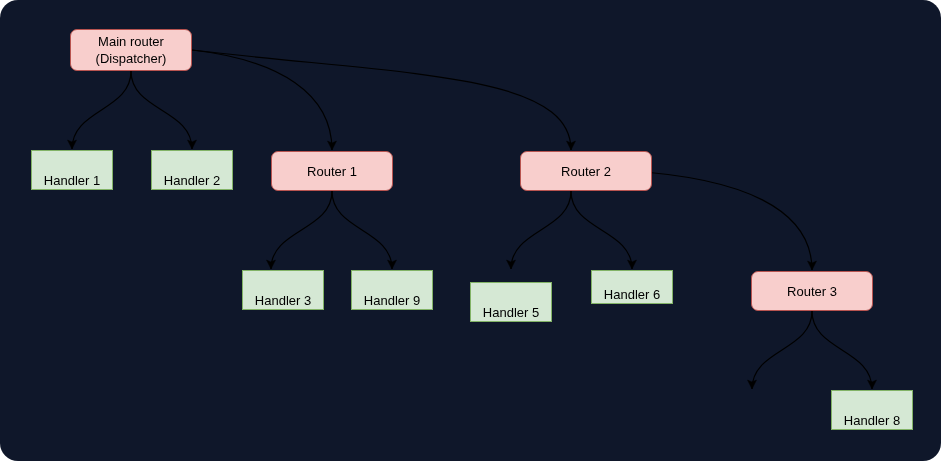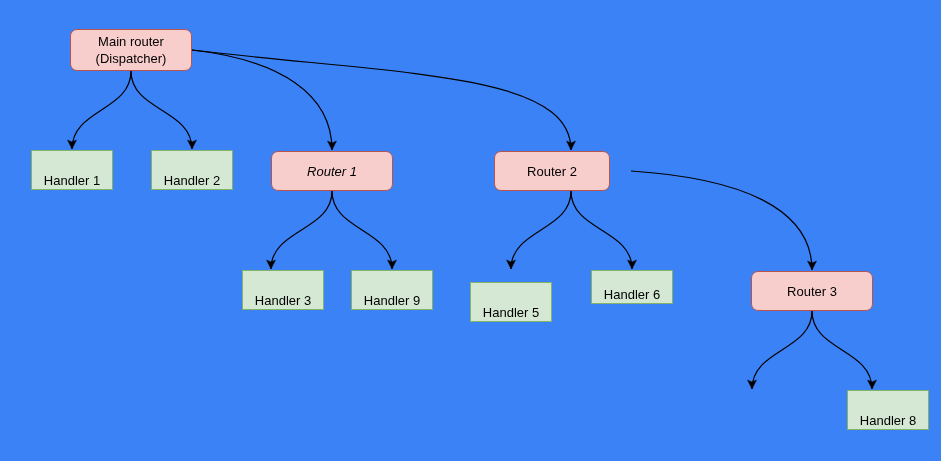--- a/index.html
+++ b/index.html
@@ -37,39 +37,39 @@
   .handler {
     background: var(--handler-fill, #d5e8d4);
     border: 1px solid var(--handler-border, #82b366);
     border-radius: 0;
     align-items: flex-end;
   }
   
   #node-main     { left: 70px;  top: 29px;  width: 122px; height: 42px; }
   #node-h1       { left: 31px;  top: 150px; width: 82px;  height: 40px; }
   #node-h2       { left: 151px; top: 150px; width: 82px;  height: 40px; }
-  #node-r1       { left: 271px; top: 151px; width: 122px; height: 40px; font-style: italic; }
+  #node-r1       { left: 271px; top: 151px; width: 122px; height: 40px; }
   #node-h3       { left: 230px; top: 270px; width: 82px;  height: 40px; margin-left: 12px; }
   #node-h4       { left: 351px; top: 270px; width: 82px;  height: 40px; }
-  #node-r2       { left: 494px; top: 151px; width: 116px; height: 40px; }
+  #node-r2       { left: 520px; top: 151px; width: 132px; height: 40px; }
   #node-h5       { left: 470px; top: 282px; width: 82px;  height: 40px; }
   #node-h6       { left: 591px; top: 270px; width: 82px;  height: 34px; }
   #node-r3       { left: 751px; top: 271px; width: 122px; height: 40px; }
   #node-h7       { left: 711px; top: 390px; width: 82px;  height: 40px; }
-  #node-h8       { left: 831px; top: 390px; width: 82px;  height: 40px; margin-left: 16px; }
+  #node-h8       { left: 831px; top: 390px; width: 82px;  height: 40px; }
   .edge {
     fill: none;
     stroke: var(--edge-color, #000000);
     stroke-width: 1.2;
   }
 </style>
 </head>
 <body>
 
-<div id="canvas" style="--router-fill: #f8cecc; --router-border: #b85450; --handler-fill: #d5e8d4; --handler-border: #82b366; --edge-color: #000000; --text-color: #000000; background: #3b82f6;">
+<div id="canvas" style="--router-fill: #f8cecc; --router-border: #b85450; --handler-fill: #d5e8d4; --handler-border: #82b366; --edge-color: #000000; --text-color: #000000; background: #0f172a; border-radius: 18px;">
 
   <svg id="edges" width="941" height="461" viewBox="0 0 941 461" xmlns="http://www.w3.org/2000/svg">
     <defs>
       <marker id="arrow" viewBox="0 0 12 12" refX="11" refY="6" markerWidth="9" markerHeight="9" orient="auto-start-reverse">
         <path d="M1,1 L11,6 L1,11 L3.2,6 Z" fill="#000000" stroke="#000000" stroke-width="0.5"></path>
       </marker>
     </defs>
     <path class="edge" d="M 131 71 C 131 111, 72 109, 72 149" marker-end="url(#arrow)"></path>
     <path class="edge" d="M 131 71 C 131 111, 192 109, 192 149" marker-end="url(#arrow)"></path>
     <path class="edge" d="M 192 50 C 280 60, 332 94, 332 150" marker-end="url(#arrow)"></path>

